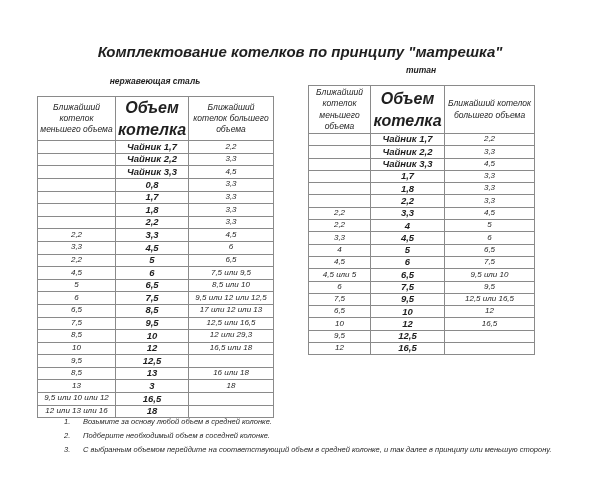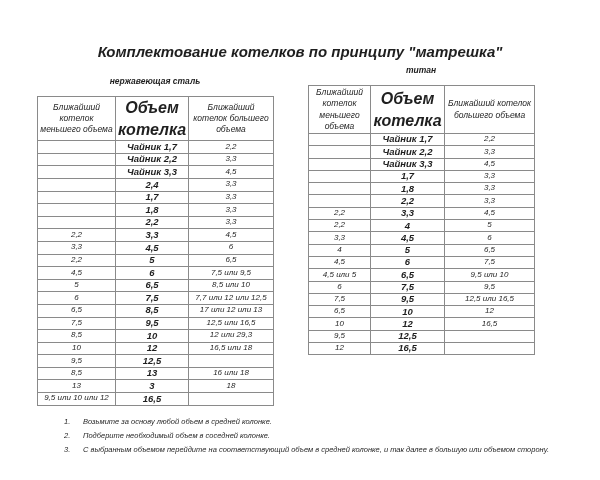--- a/index.html
+++ b/index.html
@@ -87,21 +87,21 @@
             <td class="vol">Чайник 2,2</td>
             <td class="side">3,3</td>
           </tr>
           <tr>
             <td class="side"></td>
             <td class="vol">Чайник 3,3</td>
             <td class="side">4,5</td>
           </tr>
           <tr>
             <td class="side"></td>
-            <td class="vol">2,4</td>
+            <td class="vol">0,8</td>
             <td class="side">3,3</td>
           </tr>
           <tr>
             <td class="side"></td>
             <td class="vol">1,7</td>
             <td class="side">3,3</td>
           </tr>
           <tr>
             <td class="side"></td>
             <td class="vol">1,8</td>
@@ -133,21 +133,21 @@
             <td class="side">7,5 или 9,5</td>
           </tr>
           <tr>
             <td class="side">5</td>
             <td class="vol">6,5</td>
             <td class="side">8,5 или 10</td>
           </tr>
           <tr>
             <td class="side">6</td>
             <td class="vol">7,5</td>
-            <td class="side">7,7 или 12 или 12,5</td>
+            <td class="side">9,5 или 12 или 12,5</td>
           </tr>
           <tr>
             <td class="side">6,5</td>
             <td class="vol">8,5</td>
             <td class="side">17 или 12 или 13</td>
           </tr>
           <tr>
             <td class="side">7,5</td>
             <td class="vol">9,5</td>
             <td class="side">12,5 или 16,5</td>
@@ -173,20 +173,25 @@
             <td class="side">16 или 18</td>
           </tr>
           <tr>
             <td class="side">13</td>
             <td class="vol">3</td>
             <td class="side">18</td>
           </tr>
           <tr>
             <td class="side">9,5 или 10 или 12</td>
             <td class="vol">16,5</td>
+            <td class="side"></td>
+          </tr>
+          <tr>
+            <td class="side">12 или 13 или 16</td>
+            <td class="vol">18</td>
             <td class="side"></td>
           </tr>
         </tbody>
     </table>
   </div>
 
   <div class="section titan">
     <div class="subtitle">титан</div>
     <table>
       <colgroup>
@@ -300,17 +305,17 @@
     <div class="note">
       <span class="num">1.</span>
       <span class="txt">Возьмите за основу любой объем в средней колонке.</span>
     </div>
     <div class="note">
       <span class="num">2.</span>
       <span class="txt">Подберите необходимый объем в соседней колонке.</span>
     </div>
     <div class="note">
       <span class="num">3.</span>
-      <span class="txt">С выбранным объемом перейдите на соответствующий объем в средней колонке, и так далее в большую или объемом сторону.</span>
+      <span class="txt">С выбранным объемом перейдите на соответствующий объем в средней колонке, и так далее в принципу или меньшую сторону.</span>
     </div>
   </div>
 
 </div>
 
 </body></html>

